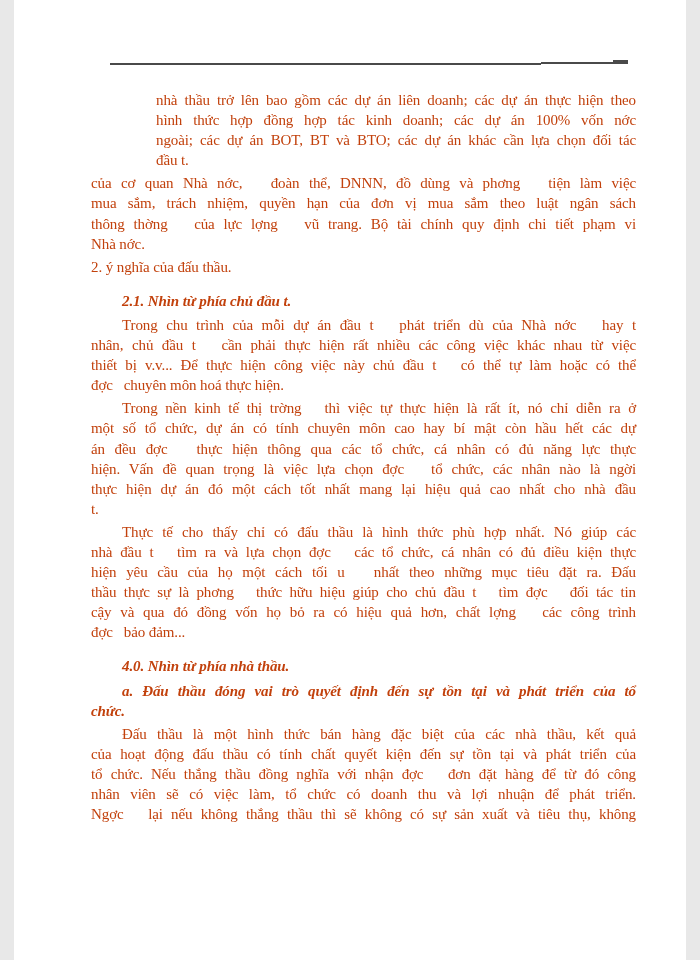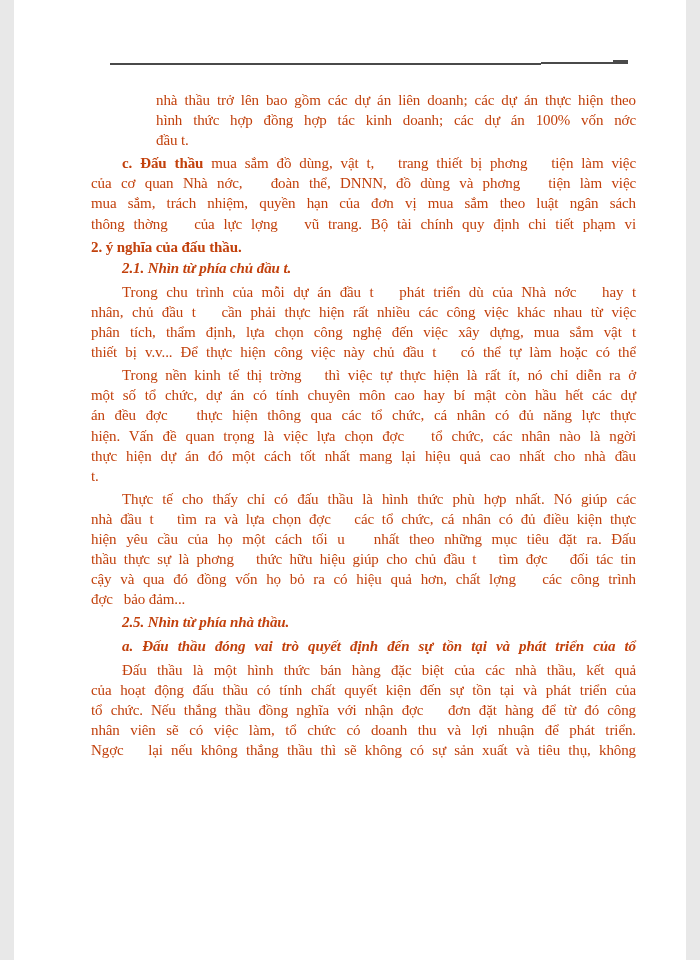--- a/index.html
+++ b/index.html
@@ -16,82 +16,84 @@
   .content {
     position:absolute; left:77px; top:90px; width:545px;
     font-size:15px; letter-spacing:-0.1px;
   }
   .ln { line-height:20.1px; min-height:20.1px; }
   .j { text-align:justify; text-align-last:justify; }
   .last { text-align-last:left; }
   .ind { text-indent:31px; }
   .para { margin:0 0 3px 0; }
   .carry { margin-left:65px; width:480px; }
-  .h1 { font-weight:bold; margin:1px 0 0 0; }
-  .sub { font-weight:bold; font-style:italic; margin:1px 0 4px 0; text-indent:31px; }
+  .h1 { font-weight:normal; margin:1px 0 0 0; }
+  .sub { font-weight:bold; font-style:italic; margin:14px 0 4px 0; text-indent:31px; }
   .subpara { font-weight:bold; font-style:italic; }
   b { font-weight:bold; }
 </style>
 </head>
 <body>
 
 <div class="page">
 
   <div class="rule" style="left:96px;top:63px;width:431px;height:2px;"></div>
   <div class="rule" style="left:527px;top:62px;width:87px;height:2px;"></div>
   <div class="rule" style="left:599px;top:60px;width:15px;height:2px;"></div>
 
   <div class="content">
 
     <div class="para carry">
       <div class="ln j">nhà thầu trở lên bao gồm các dự án liên doanh; các dự án thực hiện theo</div>
       <div class="ln j">hình thức hợp đồng hợp tác kinh doanh; các dự án 100% vốn nớc</div>
+      <div class="ln j">ngoài; các dự án BOT, BT và BTO; các dự án khác cần lựa chọn đối tác</div>
       <div class="ln j last">đầu t.</div>
     </div>
 
     <div class="para">
-      <div class="ln j ind"><b>c. Đấu thầu</b><span> mua sắm đồ dùng, vật t, &nbsp; trang thiết bị phơng &nbsp; tiện làm việc</span></div>
       <div class="ln j">của cơ quan Nhà nớc, &nbsp; đoàn thể, DNNN, đồ dùng và phơng &nbsp; tiện làm việc</div>
       <div class="ln j">mua sắm, trách nhiệm, quyền hạn của đơn vị mua sắm theo luật ngân sách</div>
       <div class="ln j">thông thờng &nbsp; của lực lợng &nbsp; vũ trang. Bộ tài chính quy định chi tiết phạm vi</div>
+      <div class="ln j last">Nhà nớc.</div>
     </div>
 
     <div class="ln h1">2. ý nghĩa của đấu thầu.</div>
 
     <div class="ln sub">2.1. Nhìn từ phía chủ đầu t.</div>
 
     <div class="para">
       <div class="ln j ind">Trong chu trình của mỗi dự án đầu t &nbsp; phát triển dù của Nhà nớc &nbsp; hay t</div>
       <div class="ln j">nhân, chủ đầu t &nbsp; cần phải thực hiện rất nhiều các công việc khác nhau từ việc</div>
-      <div class="ln j">phân tích, thẩm định, lựa chọn công nghệ đến việc xây dựng, mua sắm vật t</div>
       <div class="ln j">thiết bị v.v... Để thực hiện công việc này chủ đầu t &nbsp; có thể tự làm hoặc có thể</div>
+      <div class="ln j last">đợc &nbsp; chuyên môn hoá thực hiện.</div>
     </div>
 
     <div class="para">
       <div class="ln j ind">Trong nền kinh tế thị trờng &nbsp; thì việc tự thực hiện là rất ít, nó chỉ diễn ra ở</div>
       <div class="ln j">một số tổ chức, dự án có tính chuyên môn cao hay bí mật còn hầu hết các dự</div>
       <div class="ln j">án đều đợc &nbsp; thực hiện thông qua các tổ chức, cá nhân có đủ năng lực thực</div>
       <div class="ln j">hiện. Vấn đề quan trọng là việc lựa chọn đợc &nbsp; tổ chức, các nhân nào là ngời</div>
       <div class="ln j">thực hiện dự án đó một cách tốt nhất mang lại hiệu quả cao nhất cho nhà đầu</div>
       <div class="ln j last">t.</div>
     </div>
 
     <div class="para">
       <div class="ln j ind">Thực tế cho thấy chỉ có đấu thầu là hình thức phù hợp nhất. Nó giúp các</div>
       <div class="ln j">nhà đầu t &nbsp; tìm ra và lựa chọn đợc &nbsp; các tổ chức, cá nhân có đủ điều kiện thực</div>
       <div class="ln j">hiện yêu cầu của họ một cách tối u &nbsp; nhất theo những mục tiêu đặt ra. Đấu</div>
       <div class="ln j">thầu thực sự là phơng &nbsp; thức hữu hiệu giúp cho chủ đầu t &nbsp; tìm đợc &nbsp; đối tác tin</div>
       <div class="ln j">cậy và qua đó đồng vốn họ bỏ ra có hiệu quả hơn, chất lợng &nbsp; các công trình</div>
       <div class="ln j last">đợc &nbsp; bảo đảm...</div>
     </div>
 
-    <div class="ln sub">2.5. Nhìn từ phía nhà thầu.</div>
+    <div class="ln sub">4.0. Nhìn từ phía nhà thầu.</div>
 
     <div class="para subpara">
       <div class="ln j ind">a. Đấu thầu đóng vai trò quyết định đến sự tồn tại và phát triển của tổ</div>
+      <div class="ln j last">chức.</div>
     </div>
 
     <div class="para">
       <div class="ln j ind">Đấu thầu là một hình thức bán hàng đặc biệt của các nhà thầu, kết quả</div>
       <div class="ln j">của hoạt động đấu thầu có tính chất quyết kiện đến sự tồn tại và phát triển của</div>
       <div class="ln j">tổ chức. Nếu thắng thầu đồng nghĩa với nhận đợc &nbsp; đơn đặt hàng để từ đó công</div>
       <div class="ln j">nhân viên sẽ có việc làm, tổ chức có doanh thu và lợi nhuận để phát triển.</div>
       <div class="ln j">Ngợc &nbsp; lại nếu không thắng thầu thì sẽ không có sự sản xuất và tiêu thụ, không</div>
     </div>
 

